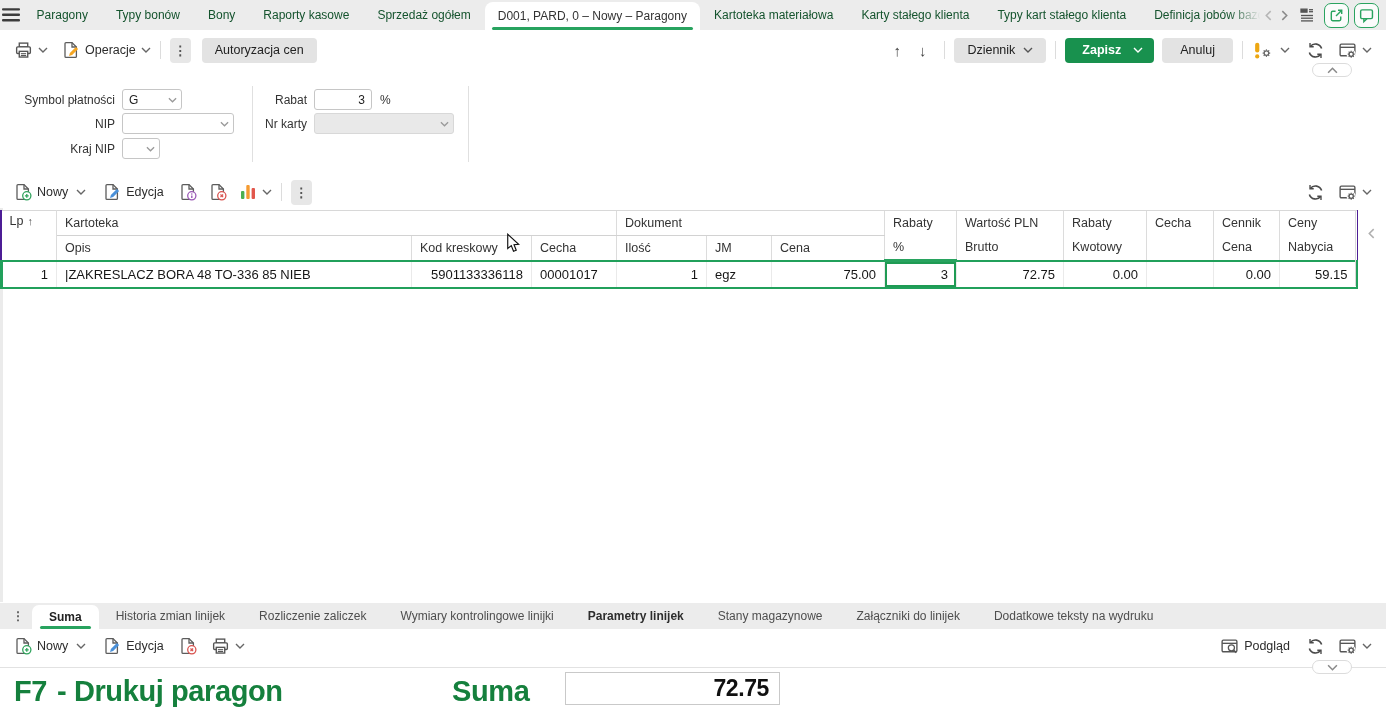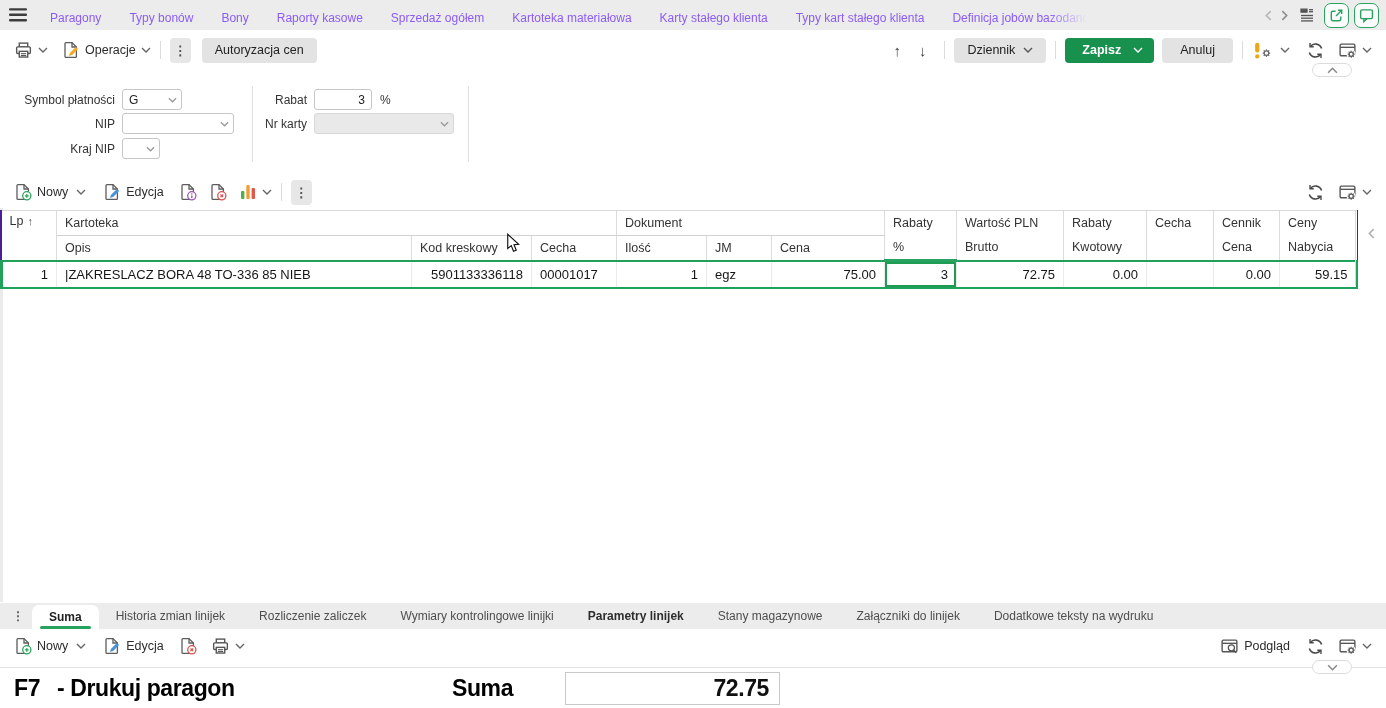--- a/index.html
+++ b/index.html
@@ -5,21 +5,21 @@
   *{margin:0;padding:0;box-sizing:border-box}
   html,body{width:1386px;height:708px;overflow:hidden;background:#fff;
     font-family:"Liberation Sans",sans-serif;color:#222;-webkit-font-smoothing:antialiased}
   #app{position:relative;width:1386px;height:708px;background:#fff}
   .ico{display:inline-flex;align-items:center;justify-content:center;flex:none}
 
   
   .tabbar{position:absolute;left:0;top:0;width:100%;height:30px;background:#ececec;
     display:flex;align-items:stretch;white-space:nowrap}
   .burger{width:36px;display:flex;align-items:center;justify-content:center;cursor:pointer}
-  .tab{display:flex;align-items:center;padding:18px 14px;font-size:12px;color:#8b5cf6;cursor:pointer}
+  .tab{display:flex;align-items:center;padding:12px 14px;font-size:12px;color:#14532d;cursor:pointer}
   .tab.active{background:#fff;border-radius:8px 8px 0 0;margin-top:2px;color:#333;
     position:relative;padding:0 13px}
   .tab.active::after{content:"";position:absolute;left:7px;right:7px;bottom:0;height:3px;
     background:#28a35f;border-radius:2px}
   .tab.fade{max-width:152px;overflow:hidden;
     -webkit-mask-image:linear-gradient(90deg,#000 72%,transparent 98%);
     mask-image:linear-gradient(90deg,#000 72%,transparent 98%)}
   .tabbar-right{margin-left:auto;display:flex;align-items:center;gap:5px;padding-right:7px}
   .tabnav{color:#b5b5b5;display:flex;align-items:center;padding:0 2px;cursor:pointer}
   .greenicobtn{width:25px;height:25px;border:1.5px solid #2aa35f;border-radius:7px;background:#fbfbfb;
@@ -99,21 +99,21 @@
     background:#28a35f;border-radius:2px}
   .btab.embold{color:#2d2d2d;font-weight:700}
 
   
   .botbar{position:absolute;left:0;top:629px;width:100%;height:34px;background:#fff;
     display:flex;align-items:center;padding:0 14px;font-size:12.5px}
   .bdivider{position:absolute;left:0;right:0;top:667px;border-top:1px solid #e2e2e2}
 
   
   .summary{position:absolute;left:0;top:668px;width:100%;height:40px;background:#fff}
-  .bigtxt{position:absolute;font-size:23px;font-weight:700;color:#000000;letter-spacing:-0.4px;white-space:nowrap}
+  .bigtxt{position:absolute;font-size:29px;font-weight:700;color:#15803d;letter-spacing:-0.4px;white-space:nowrap}
   .sumbox{position:absolute;left:565px;top:4px;width:215px;height:33px;border:1px solid #c9c9c9;
     background:#fff;display:flex;align-items:center;justify-content:flex-end;padding-right:10px;
     font-size:23px;font-weight:700;color:#101010;letter-spacing:-0.4px;cursor:text}
 
   .cursor{position:absolute;left:506px;top:233px;z-index:20;pointer-events:none}
 </style>
 </head>
 <body>
 
 <svg width="0" height="0" style="position:absolute" aria-hidden="true">
@@ -258,20 +258,21 @@
           <svg width="18" height="14">
             <use href="#burger"></use>
           </svg>
         </span>
     </div>
     <div class="tab">Paragony</div>
     <div class="tab">Typy bonów</div>
     <div class="tab">Bony</div>
     <div class="tab">Raporty kasowe</div>
     <div class="tab">Sprzedaż ogółem</div>
+    <div class="tab active">D001, PARD, 0 – Nowy – Paragony</div>
     <div class="tab">Kartoteka materiałowa</div>
     <div class="tab">Karty stałego klienta</div>
     <div class="tab">Typy kart stałego klienta</div>
     <div class="tab fade">Definicja jobów bazodanowy</div>
     <div class="tabbar-right">
       <span class="tabnav">
           <svg width="7" height="11">
             <use href="#chev-l"></use>
           </svg>
         </span>

